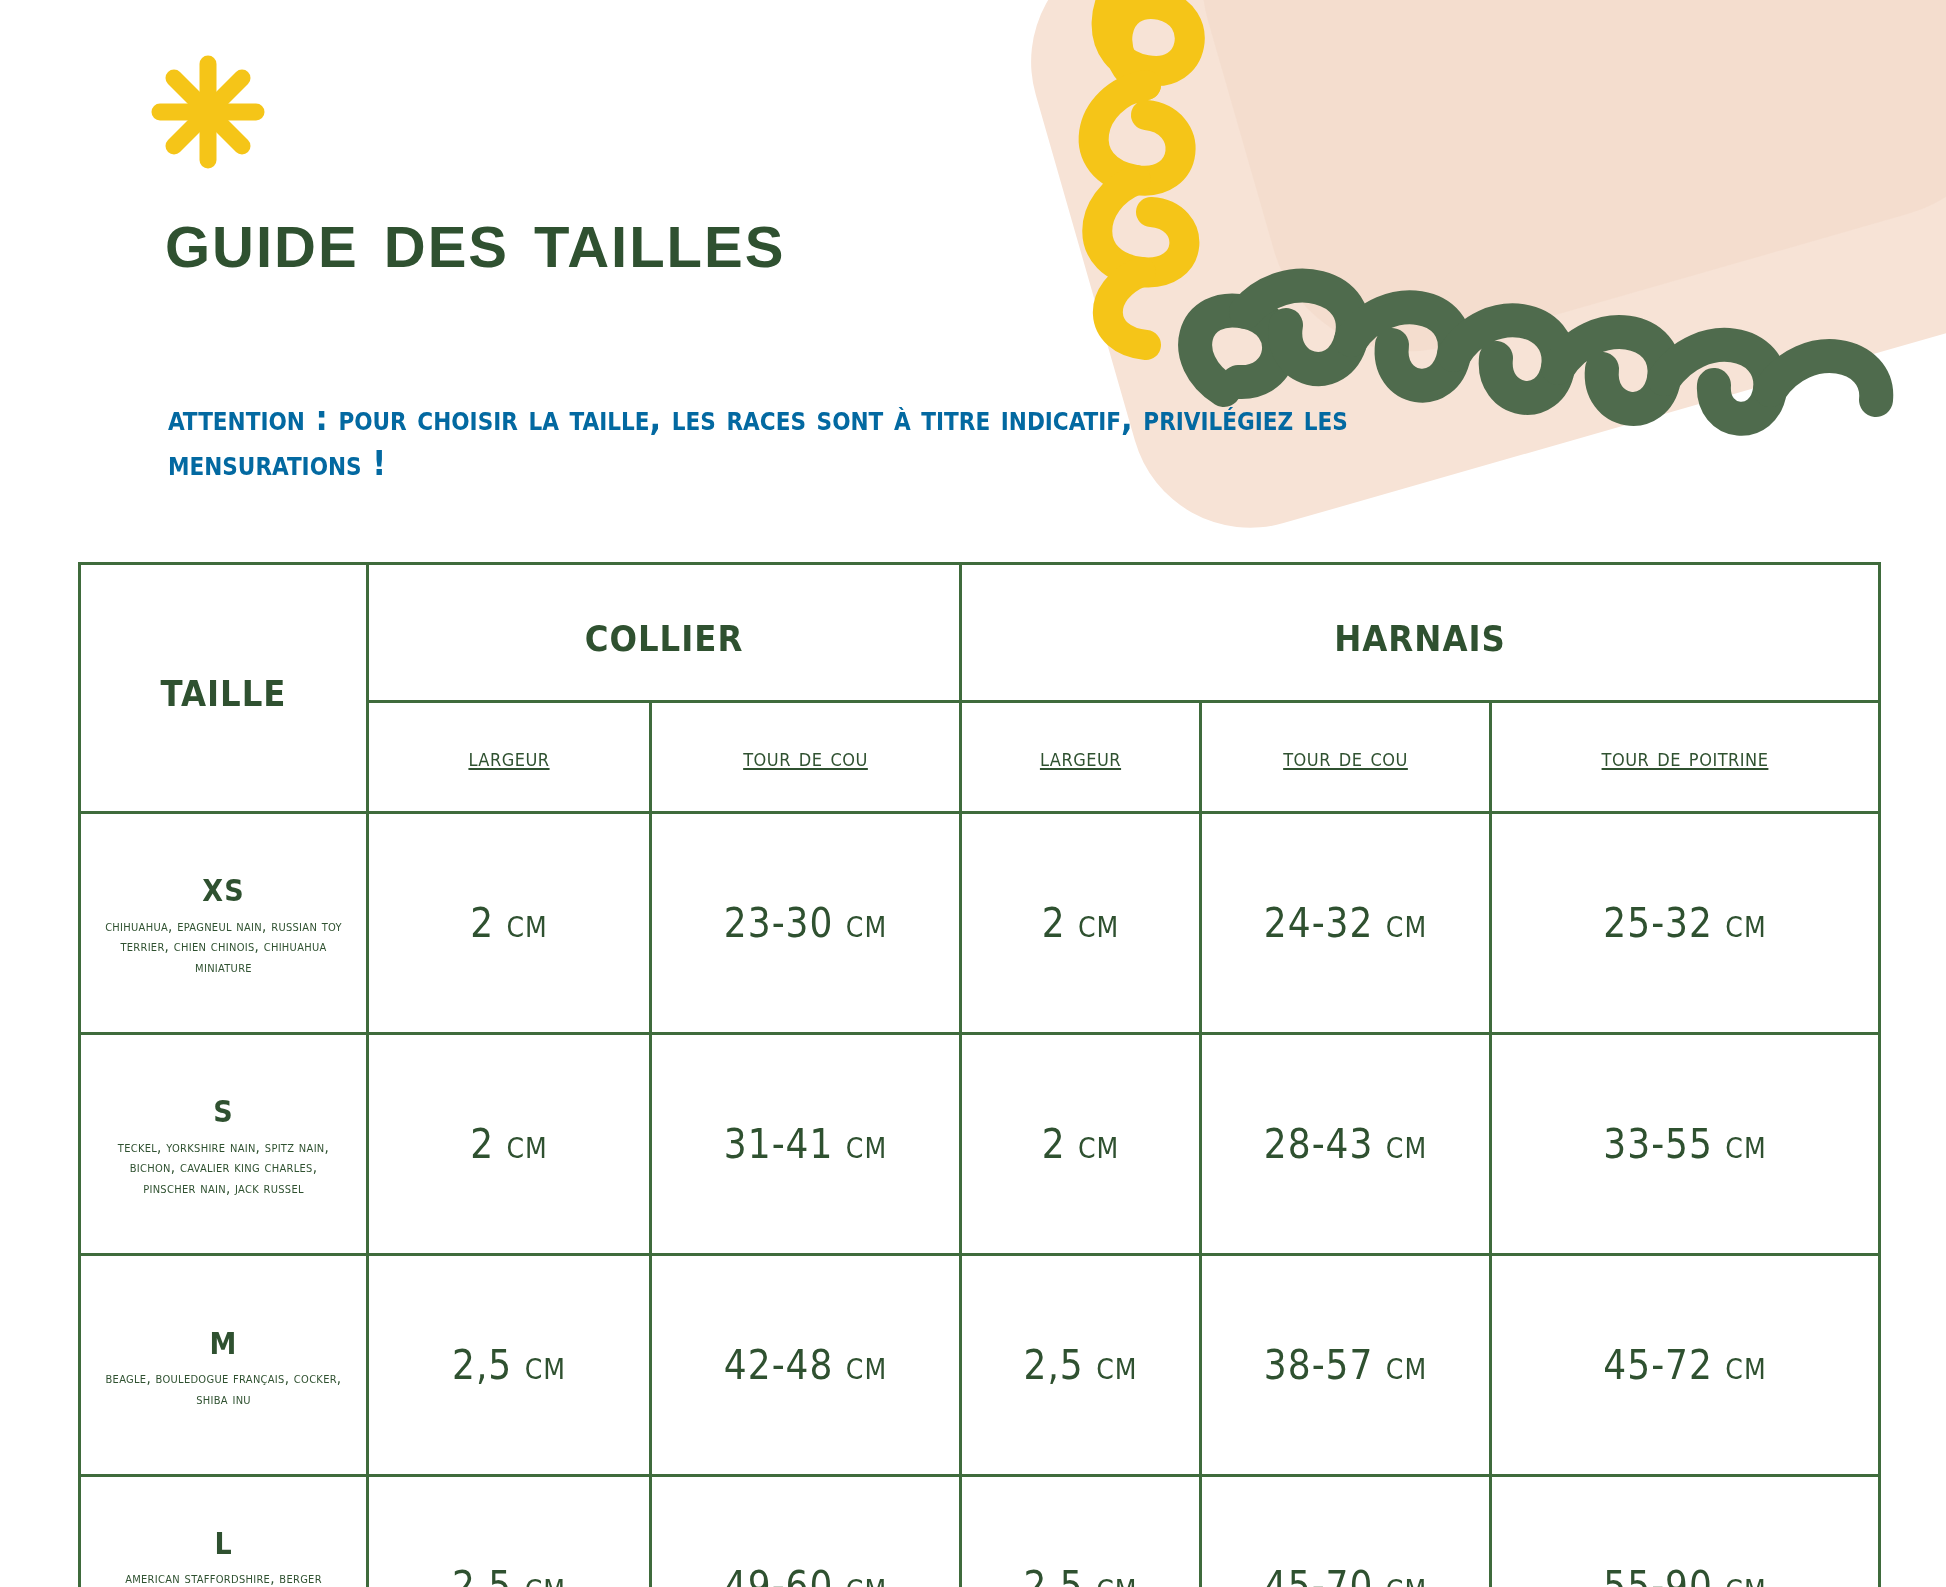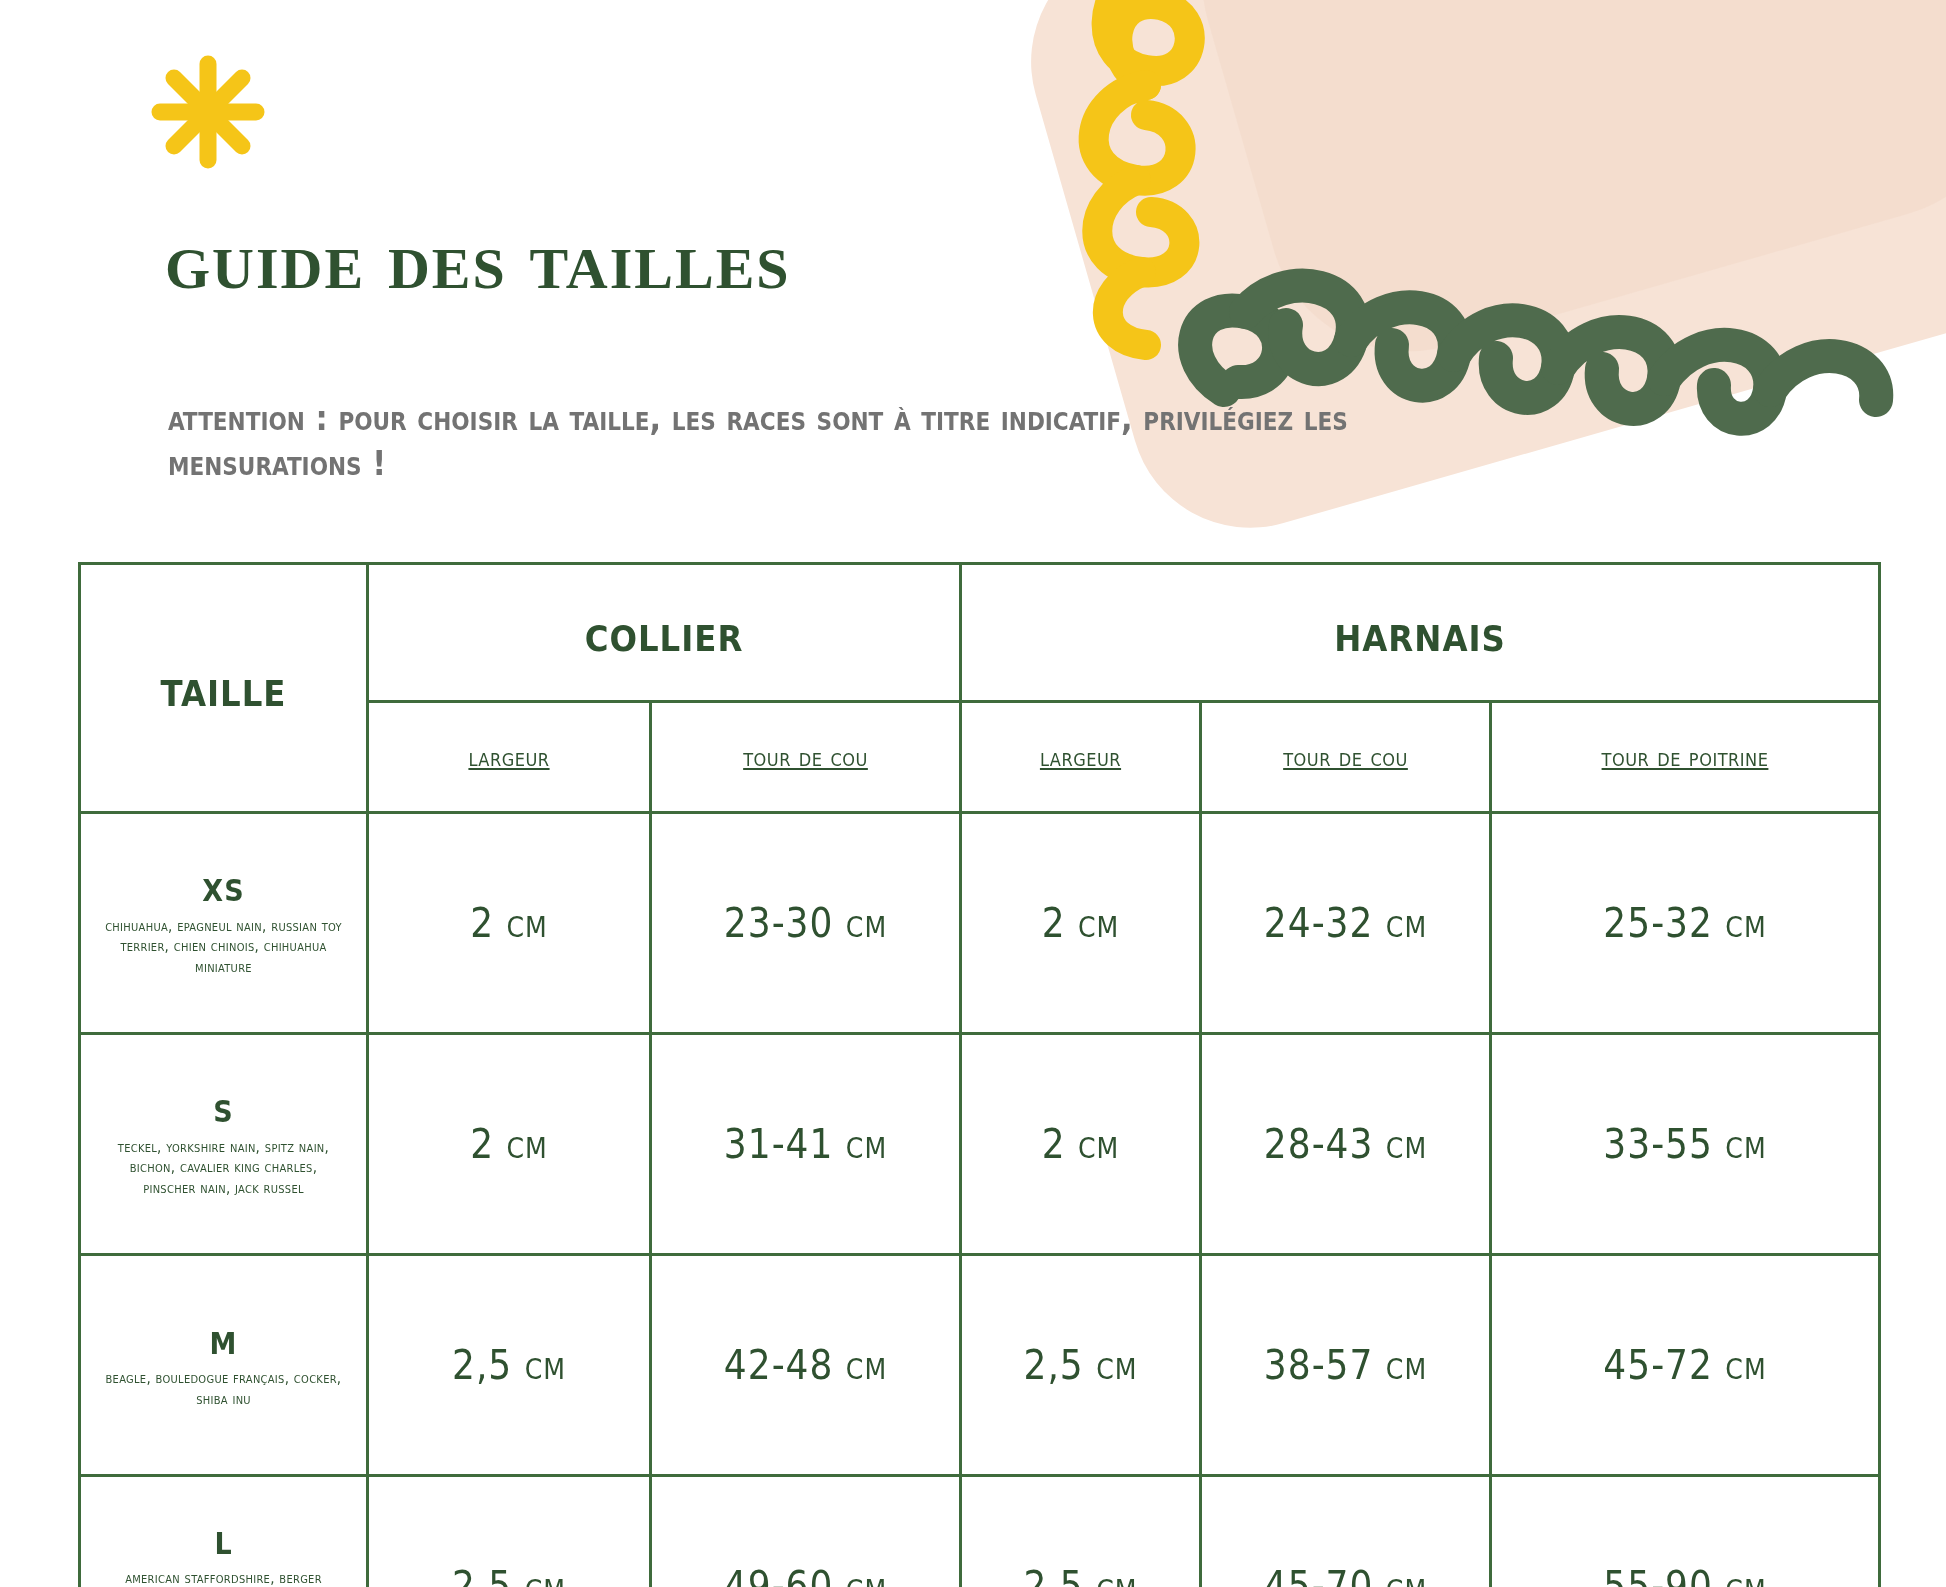--- a/index.html
+++ b/index.html
@@ -59,39 +59,39 @@
     left: 148px;
     top: 52px;
     width: 120px;
     height: 120px;
   }
 
   
   .page-title {
     position: absolute;
     left: 165px;
-    top: 219px;
+    top: 197px;
     font-size: 83px;
     line-height: 1;
     letter-spacing: 2px;
     color: #2f5130;
-    font-family: Liberation Serif, serif;
+    font-family: Liberation Sans, sans-serif;
     font-weight: 700;
     font-variant: small-caps;
     text-transform: lowercase;
     white-space: nowrap;
   }
   .subtitle {
     position: absolute;
     left: 168px;
     top: 396px;
     width: 1330px;
     font-size: 34px;
     line-height: 1.32;
-    color: #737373;
+    color: #0369a1;
     font-family: "DejaVu Sans Condensed", "Liberation Sans", sans-serif;
     font-weight: 600;
     font-variant: small-caps;
     text-transform: lowercase;
   }
 
   
   .size-table {
     position: absolute;
     left: 78px;

